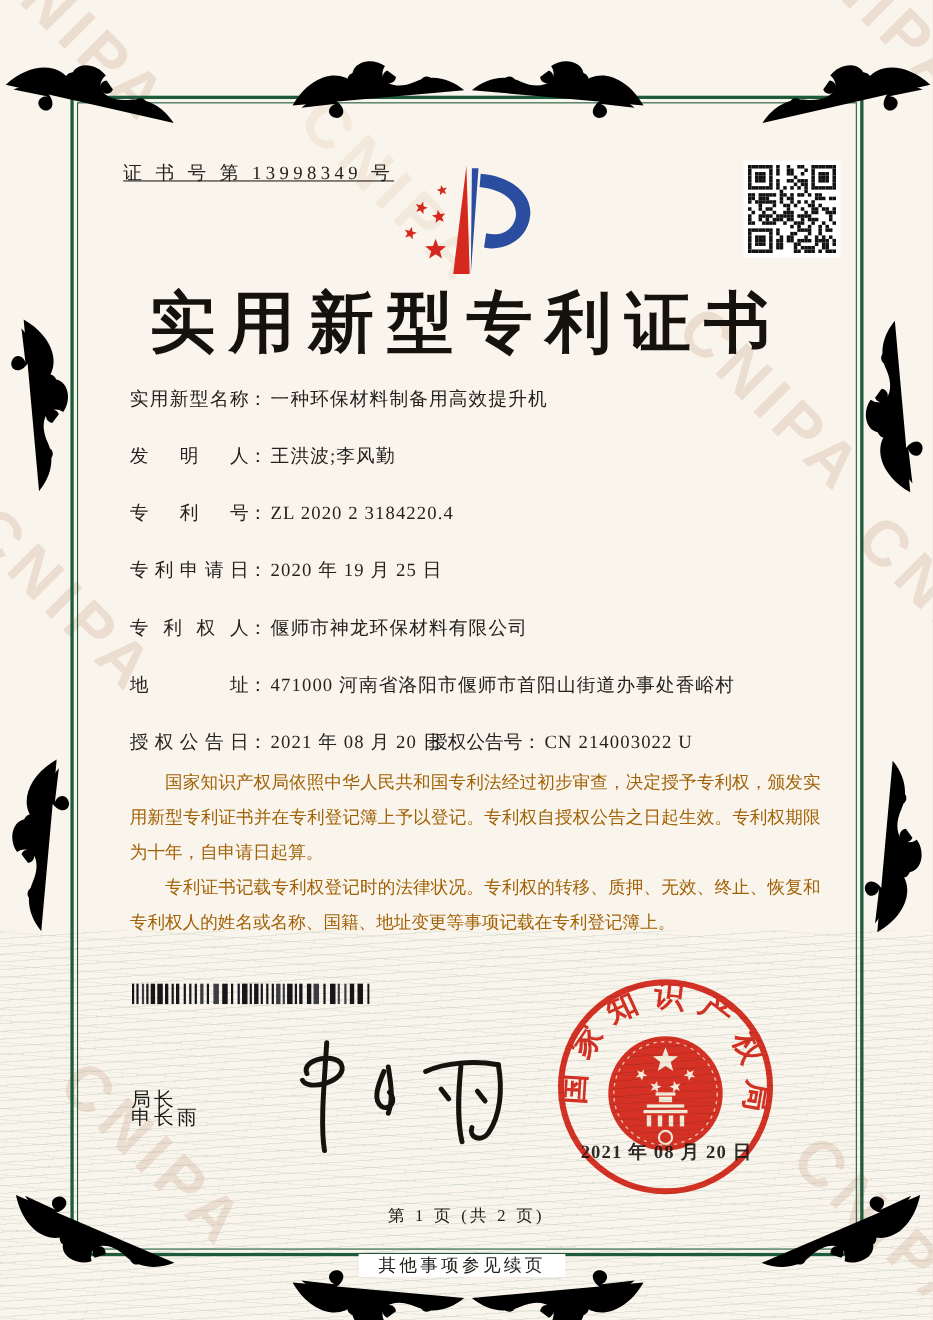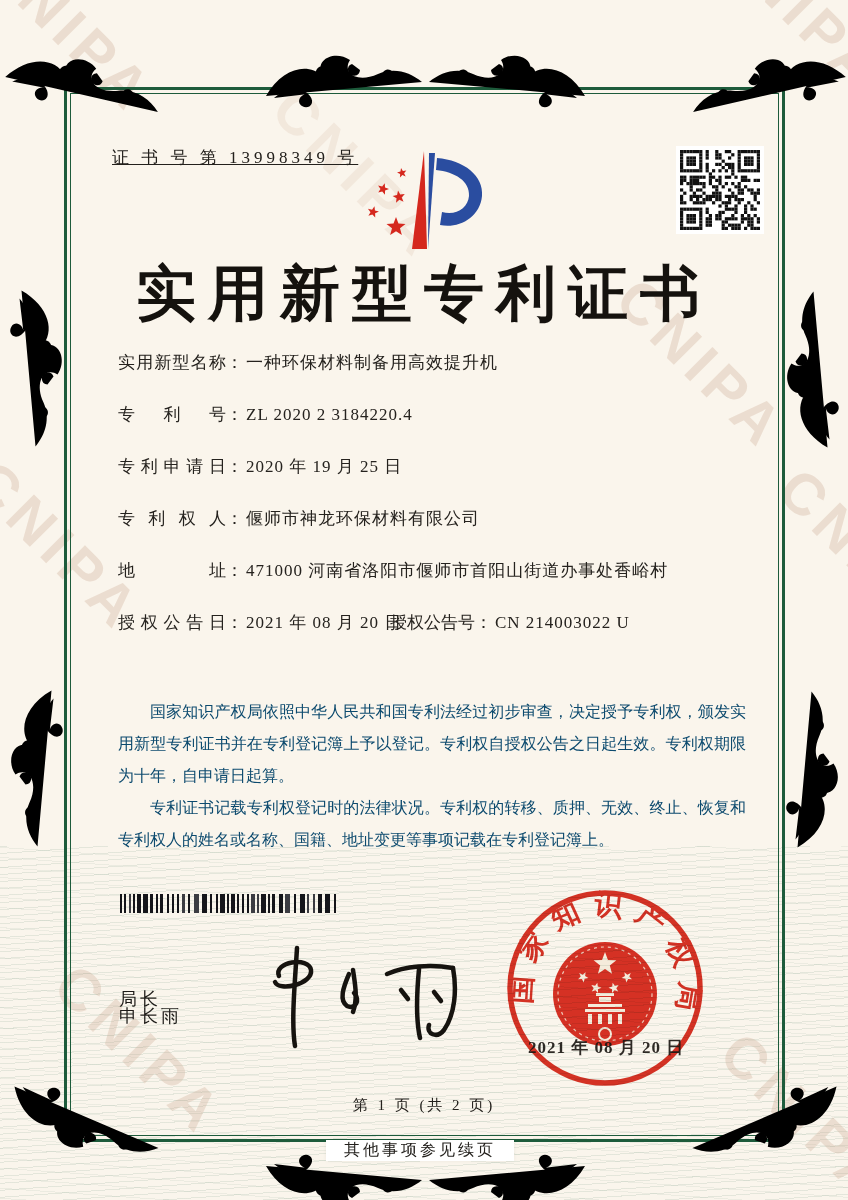--- a/index.html
+++ b/index.html
@@ -34,21 +34,21 @@
     font-size:60px;font-weight:700;letter-spacing:12px;color:#15120e;
   }
   .fields{position:absolute;left:118px;top:352px;width:630px;font-size:17px;color:#25221e;}
   .frow{position:relative;height:52px;line-height:22px;}
   .flabel{display:inline-block;width:108px;text-align:justify;text-align-last:justify;}
   .fcolon{display:inline-block;width:20px;}
   .fvalue{letter-spacing:1px;}
   .grant2{position:absolute;left:272px;top:0;}
   .body-text{
     position:absolute;left:118px;top:696px;width:628px;font-size:16px;line-height:2.0;
-    text-align:justify;color:#0c4a6e;
+    text-align:justify;color:#a16207;
   }
   .body-text p{margin:0;text-indent:2em;}
   .barcode{position:absolute;left:120px;top:894px;width:216px;height:19px;}
   .sig-title{position:absolute;left:119px;top:971px;font-size:18px;letter-spacing:3px;color:#1d1b18;font-family:"Liberation Sans",sans-serif;margin-top:16px;}
   .sig-name{position:absolute;left:119px;top:1004px;font-size:18px;letter-spacing:3px;color:#1d1b18;font-family:"Liberation Sans",sans-serif;text-align:right;}
   .signature{position:absolute;left:253px;top:942px;width:228px;height:108px;}
   .signature path{stroke:#16130f;stroke-width:4.5;fill:none;stroke-linecap:round;stroke-linejoin:round;}
   .seal{position:absolute;left:504px;top:887px;width:202px;height:202px;mix-blend-mode:multiply;opacity:.95;}
   .seal-date{
     position:absolute;left:515px;top:1036px;width:182px;text-align:center;
@@ -450,20 +450,23 @@
       </g>
   </svg>
 
   <div class="title">实用新型专利证书</div>
 
   <div class="fields">
     <div class="frow">
       <span class="flabel">实用新型名称</span><span class="fcolon">：</span><span class="fvalue">一种环保材料制备用高效提升机</span>
     </div>
     <div class="frow">
+      <span class="flabel">发明人</span><span class="fcolon">：</span><span class="fvalue">王洪波;李风勤</span>
+    </div>
+    <div class="frow">
       <span class="flabel">专利号</span><span class="fcolon">：</span><span class="fvalue">ZL 2020 2 3184220.4</span>
     </div>
     <div class="frow">
       <span class="flabel">专利申请日</span><span class="fcolon">：</span><span class="fvalue">2020 年 19 月 25 日</span>
     </div>
     <div class="frow">
       <span class="flabel">专利权人</span><span class="fcolon">：</span><span class="fvalue">偃师市神龙环保材料有限公司</span>
     </div>
     <div class="frow">
       <span class="flabel">地址</span><span class="fcolon">：</span><span class="fvalue">471000  河南省洛阳市偃师市首阳山街道办事处香峪村</span>

